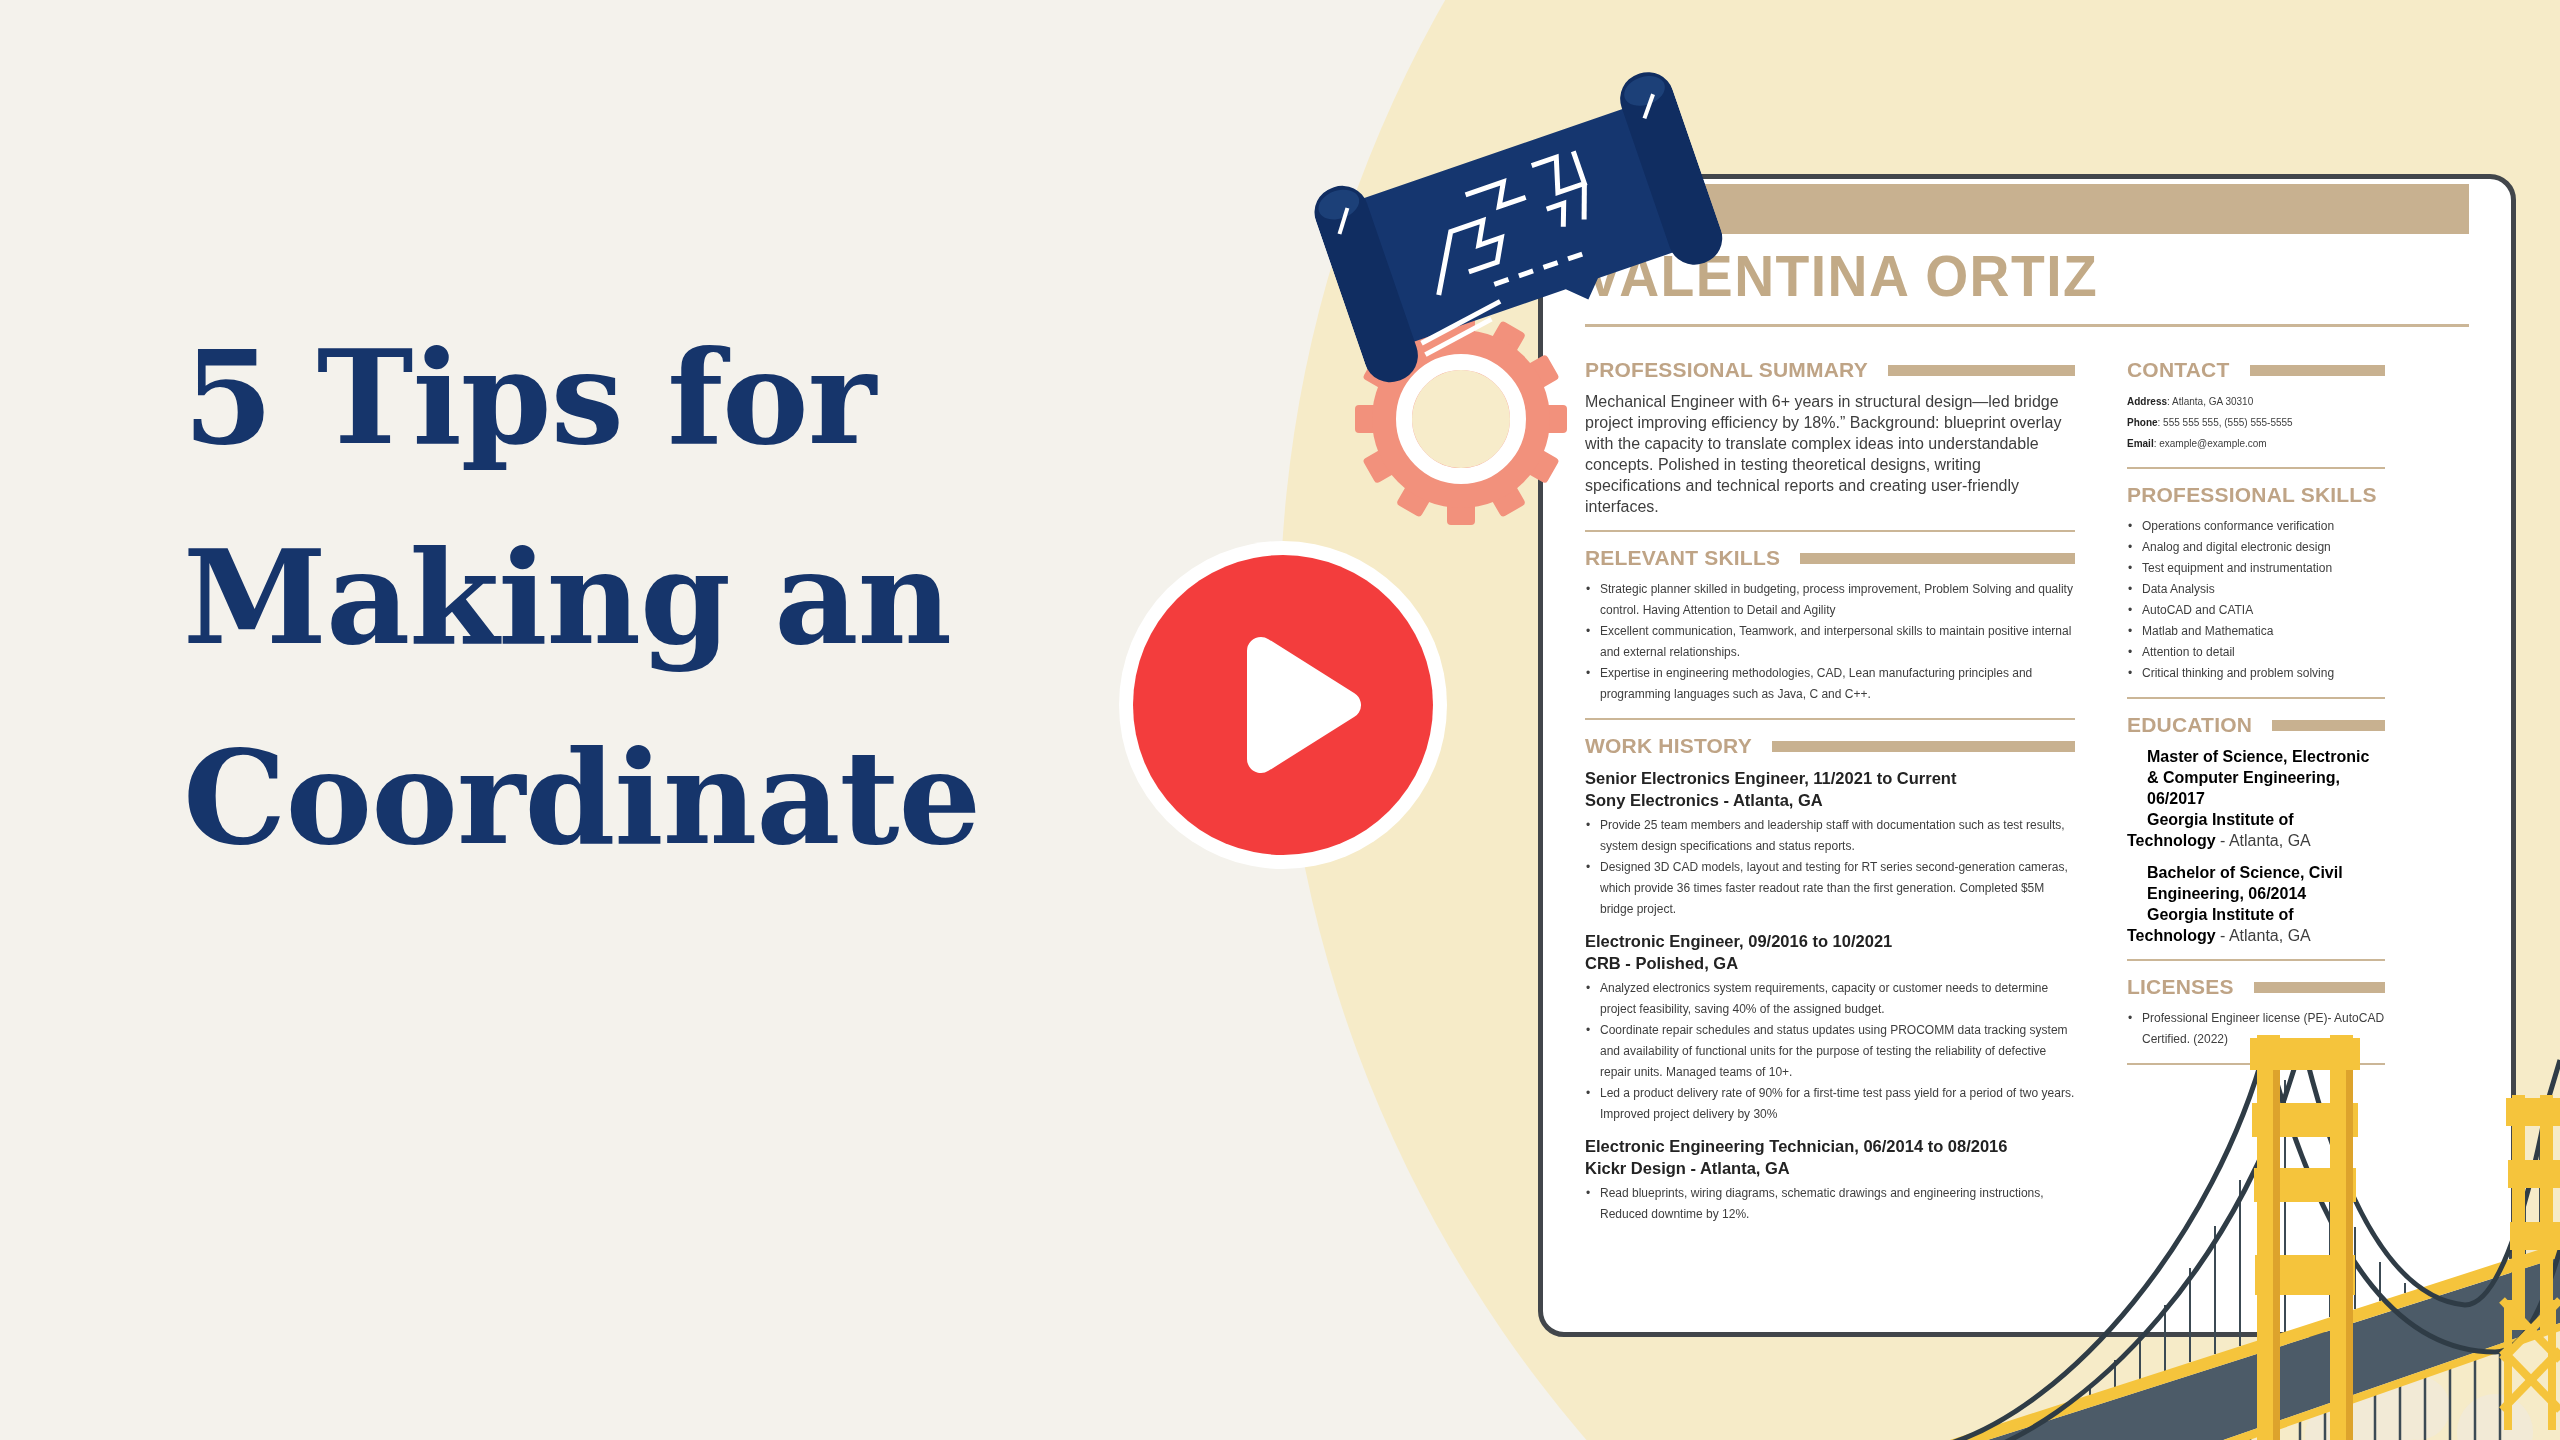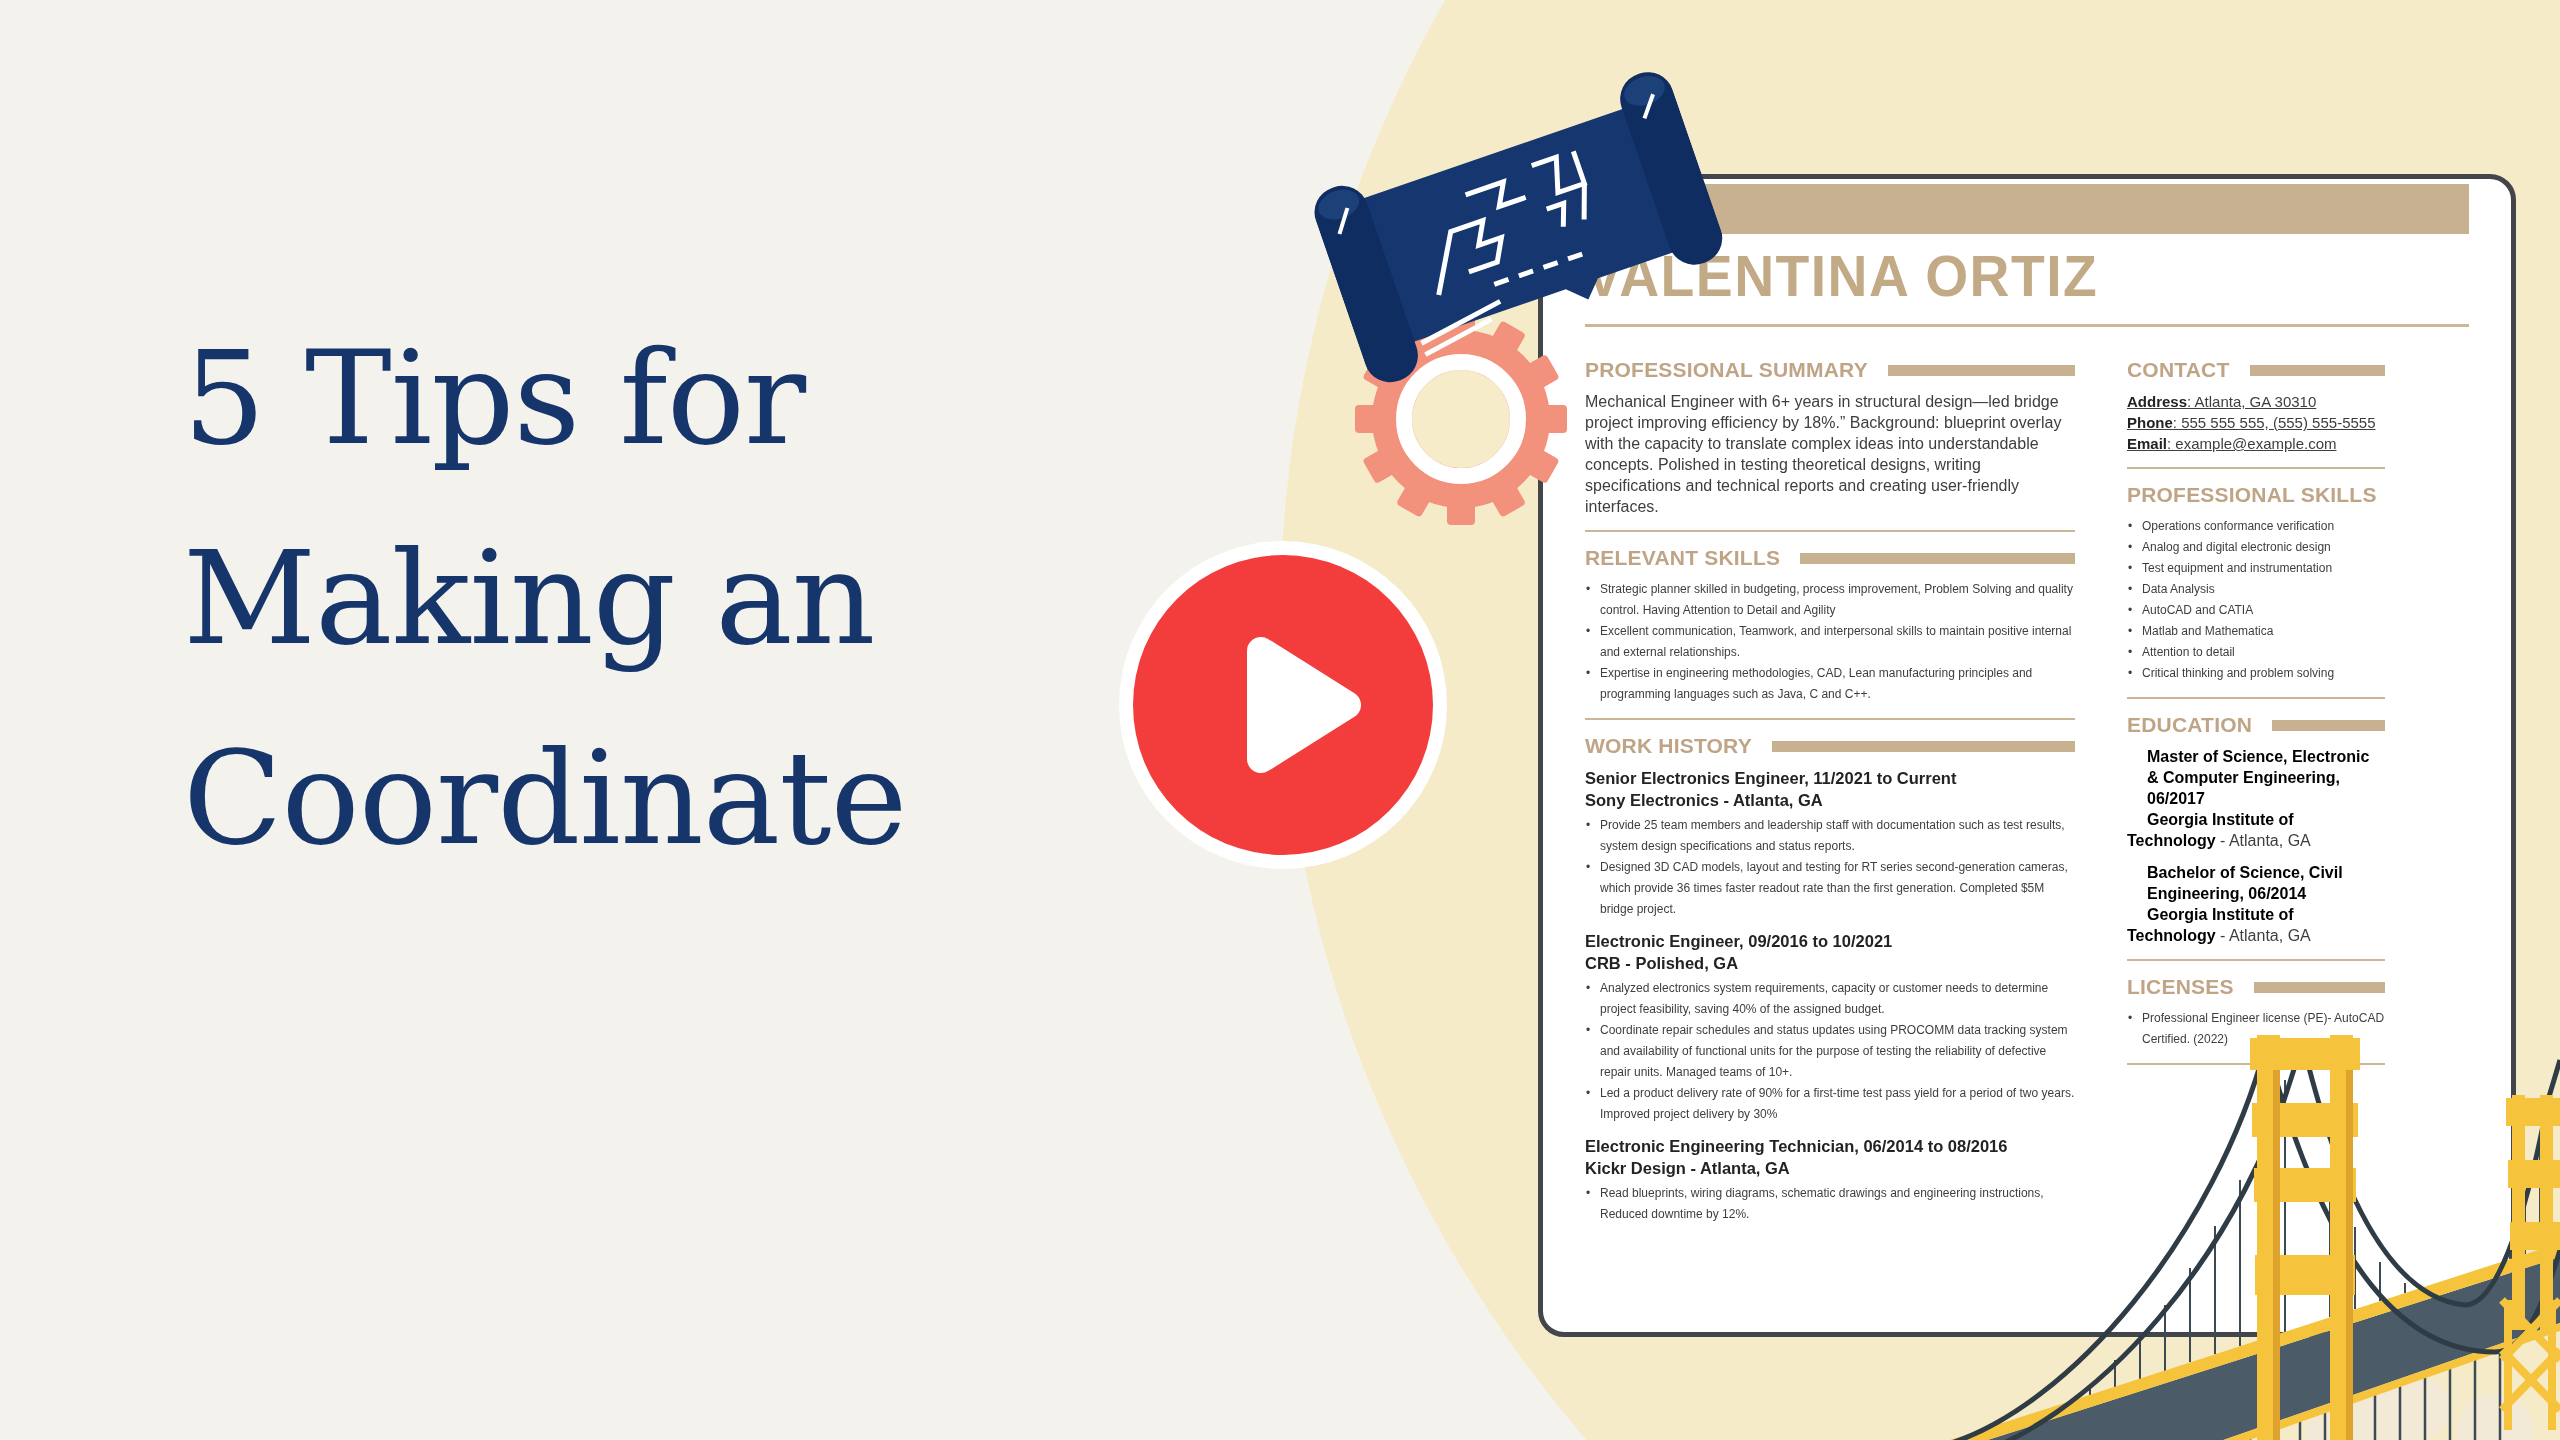--- a/index.html
+++ b/index.html
@@ -5,21 +5,21 @@
   html,body{margin:0;padding:0;background:#f4f2ec;}
   #stage{position:relative;width:2560px;height:1440px;overflow:hidden;
          font-family:"Liberation Sans",sans-serif;background:#f4f2ec;}
 
   
   .accent-ellipse{position:absolute;left:1280px;top:-660px;width:2640px;height:2560px;
                   border-radius:50%;background:#f6ebc8;}
 
   
   .hero{position:absolute;left:183px;top:298px;color:#16356b;
-        font-family:"DejaVu Serif",serif;font-weight:400;
+        font-family:"DejaVu Serif",serif;font-weight:700;
         font-size:130px;line-height:200px;letter-spacing:-1px;}
 
   
   .play{position:absolute;left:1119px;top:541px;width:328px;height:328px;border-radius:50%;
         background:#ffffff;cursor:pointer;}
   .play .red{position:absolute;left:14px;top:14px;width:300px;height:300px;border-radius:50%;
              background:#f33d3d;}
   .play svg{position:absolute;left:0;top:0;}
 
   
@@ -36,21 +36,21 @@
   .sec-head{display:flex;align-items:center;gap:20px;margin:14px 0 9px;justify-content:space-between;}
   .sec-head .t{font-weight:700;font-size:21px;color:#bfa486;letter-spacing:.2px;white-space:nowrap;}
   .sec-head .bar{flex:1;height:11px;background:#c8b190;}
   .hr{height:2px;background:#cbb697;margin:13px 0 0;}
   .btxt{font-size:16px;line-height:21px;color:#3e3e3e;}
   ul.blt{margin:4px 0 0;padding:0;list-style:none;}
   ul.blt li{position:relative;padding-left:15px;font-size:12px;line-height:21px;color:#3e3e3e;}
   ul.blt li::before{content:"•";position:absolute;left:1px;top:0;}
   .job{margin-bottom:10px;}
   .jt{font-size:16.5px;line-height:22px;font-weight:700;color:#232323;}
-  .crow{font-size:15px;line-height:21px;color:#3e3e3e;text-decoration:underline;}
+  .crow{font-size:10px;line-height:21px;color:#3e3e3e;}
   .crow b{color:#232323;}
   .edu{margin-bottom:11px;}
   .edu .deg,.edu .sch{font-size:16px;line-height:21px;font-weight:700;color:#000000;margin-left:20px;}
   .edu .loc{font-weight:400;color:#3e3e3e;}
 
   
   .scroll-wrap{position:absolute;left:1330px;top:115px;width:380px;height:230px;
                transform:rotate(-19deg);transform-origin:50% 50%;}
   .gear-wrap{position:absolute;left:1353px;top:311px;width:216px;height:216px;}
   .red-accent{position:absolute;left:1398px;top:310px;width:40px;height:46px;}

